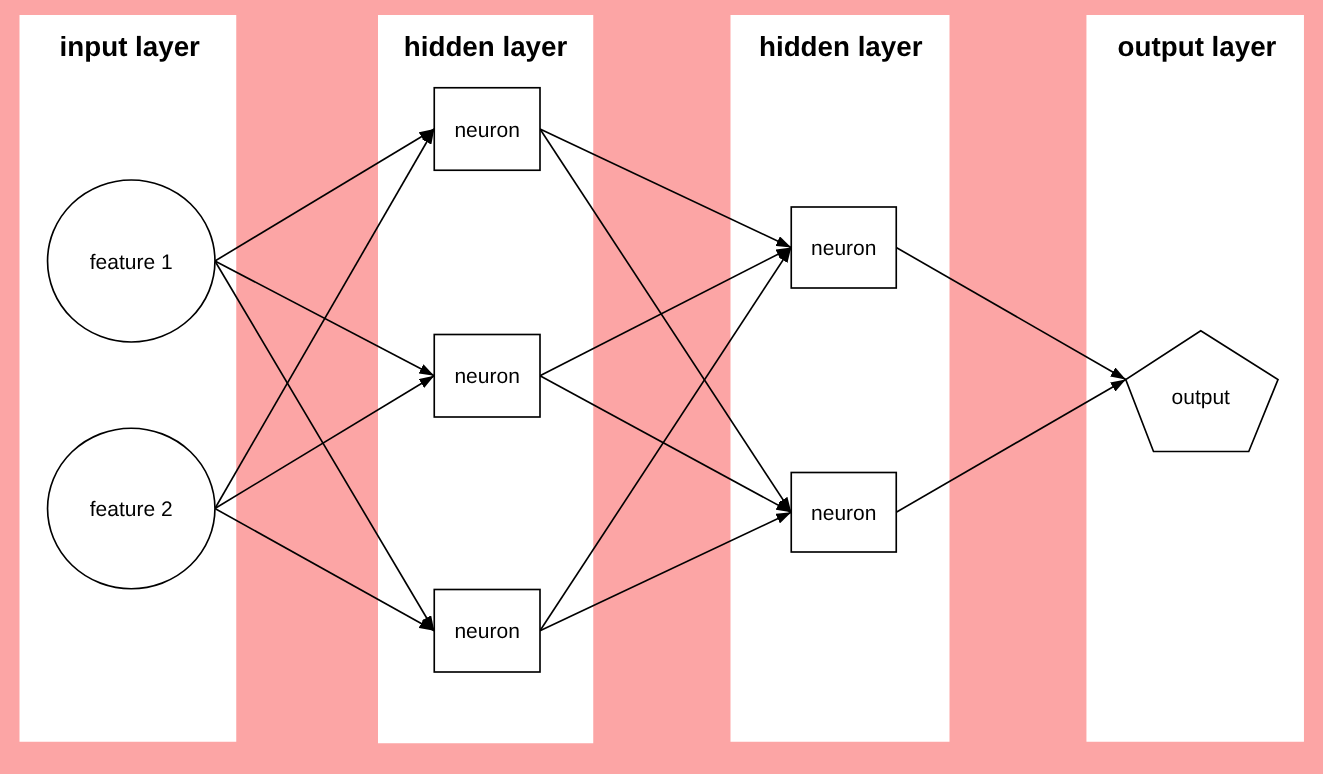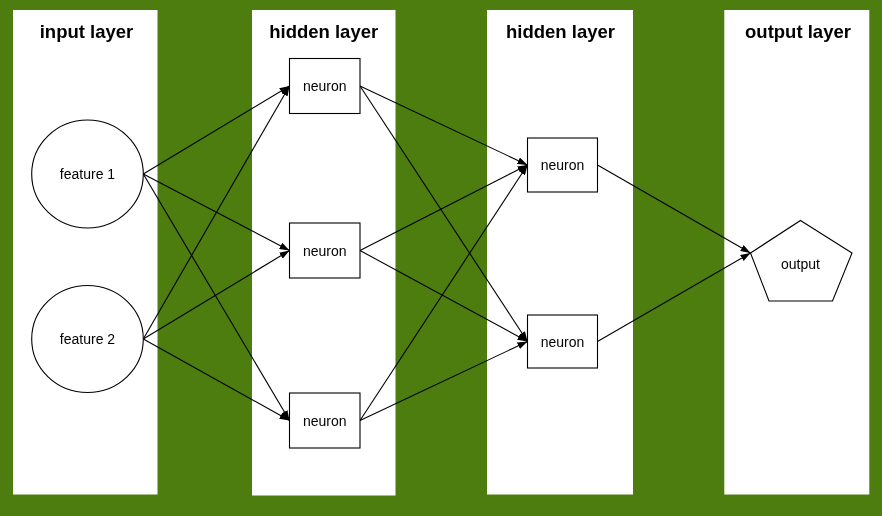--- a/index.html
+++ b/index.html
@@ -1,20 +1,20 @@
 <!DOCTYPE html>
 <html><head>
 <meta charset="utf-8">
 <style>
   html, body { margin: 0; padding: 0; background: #000; }
   .canvas {
     position: relative;
     width: 882px;
     height: 516px;
-    background: #4d7c0f;
+    background: #fca5a5;
     overflow: hidden;
   }
   svg { display: block; }
   svg text {
     font-family: "Liberation Sans", "DejaVu Sans", sans-serif;
     fill: #000;
   }
   .panel-title {
     font-size: 18.5px;
     font-weight: bold;

